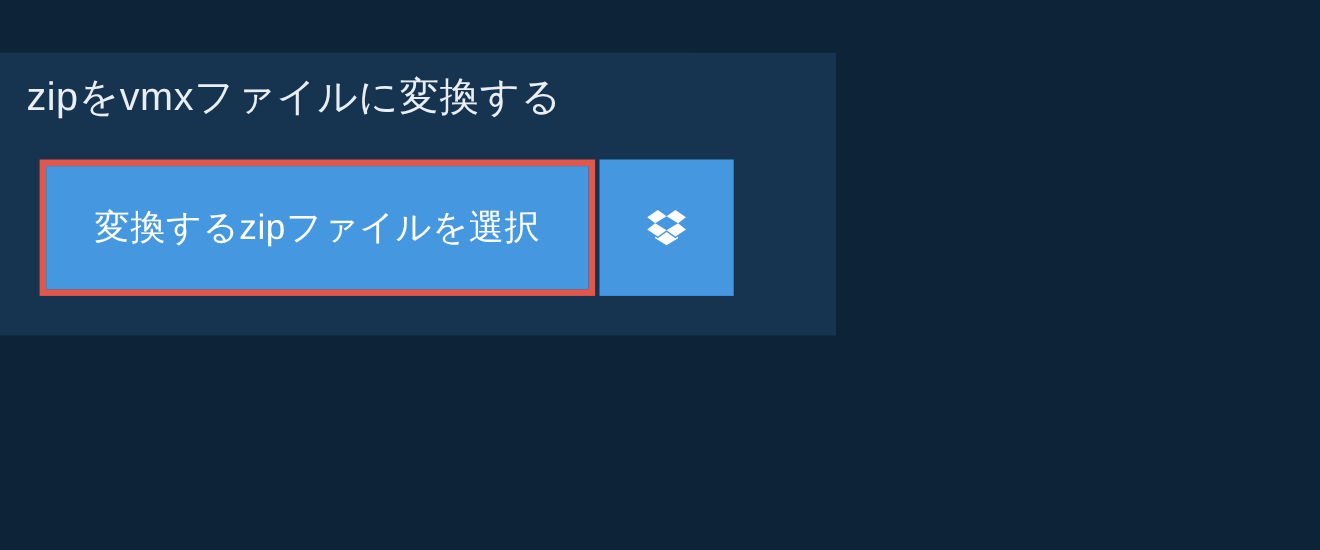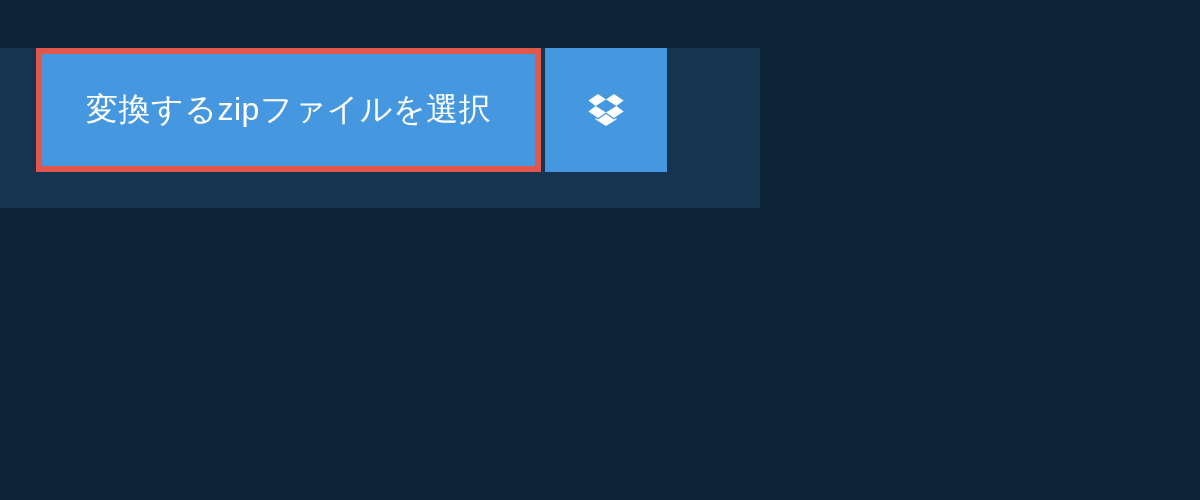--- a/index.html
+++ b/index.html
@@ -28,21 +28,21 @@
     .title {
       color: #e8eef4;
       font-size: 36px;
       font-weight: 400;
       letter-spacing: 0.5px;
     }
     .button-row {
       display: flex;
       gap: 4px;
       padding-left: 36px;
-      margin-top: 31px;
+      margin-top: 12px;
     }
     .select-button-wrapper {
       border: 6px solid #e2574c;
       display: inline-block;
     }
     .select-button {
       background-color: #4598e0;
       color: #ffffff;
       font-size: 32px;
       font-weight: 400;
@@ -68,20 +68,23 @@
       height: 44px;
       display: flex;
       align-items: center;
       justify-content: center;
     }
   </style>
 </head>
 <body>
 
 <div class="panel">
+  <div class="title-bar">
+    <h1 class="title">zipをvmxファイルに変換する</h1>
+  </div>
   <div class="button-row">
     <div class="select-button-wrapper">
       <button class="select-button">
         <span>変換するzipファイルを選択</span>
       </button>
     </div>
     <button class="dropbox-button">
       <span class="dropbox-icon">
         <svg viewBox="0 0 50 50" width="40" height="40" fill="#ffffff">
           <path d="M 15 5 L 3 13 L 12 20 L 25 12 L 15 5 Z"></path>

